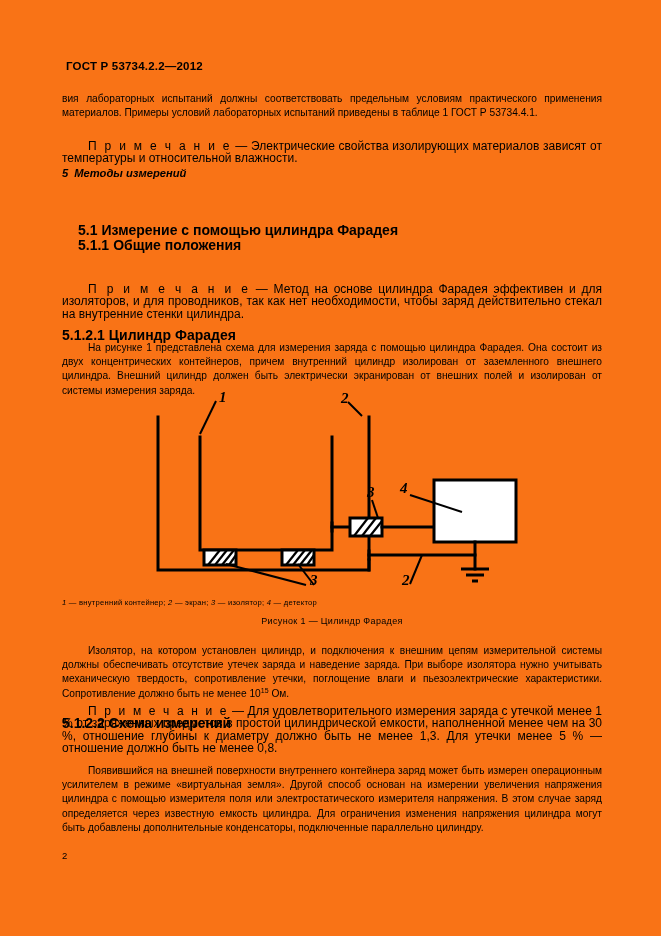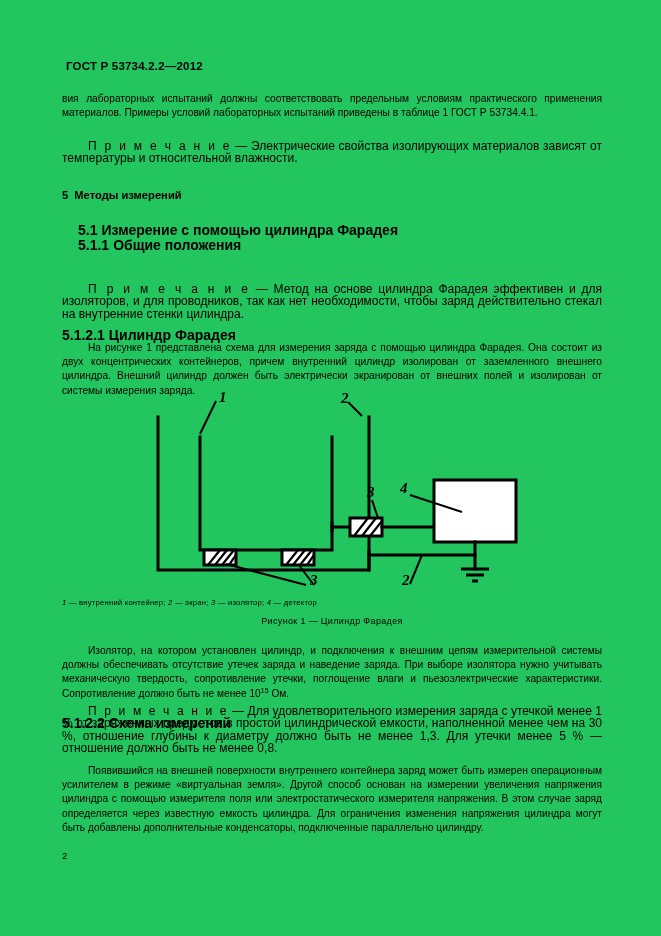--- a/index.html
+++ b/index.html
@@ -8,21 +8,21 @@
     background: #ffffff;
   }
   body {
     font-family: "Liberation Sans", sans-serif;
     color: #000000;
   }
   .page {
     position: relative;
     width: 661px;
     height: 936px;
-    background: #22c55e;
+    background: #f97316;
     overflow: hidden;
     box-sizing: border-box;
   }
 
   
   .doc-header {
     position: absolute;
     left: 66px;
     top: 60px;
     font-size: 11.5px;
@@ -114,21 +114,21 @@
   <div class="doc-header">ГОСТ Р 53734.2.2—2012</div>
 
   <div class="blk" style="top:92px;">
     <p class="para">вия лабораторных испытаний должны соответствовать предельным условиям практического приме­нения материалов. Примеры условий лабораторных испытаний приведены в таблице 1 ГОСТ Р 53734.4.1.</p>
   </div>
 
   <div class="blk" style="top:140px;">
     <p class="note"><span class="lbl">П р и м е ч а н и е</span><span> — Электрические свойства изолирующих материалов зависят от температуры и относи­тельной влажности.</span></p>
   </div>
 
-  <div class="blk" style="top:189px;">
+  <div class="blk" style="top:167px;font-style:italic;">
     <p class="h1"><span class="num">5</span><span>Методы измерений</span></p>
   </div>
 
   <div class="blk" style="top:206px;">
     <p class="h2"><span class="num">5.1</span><span>Измерение с помощью цилиндра Фарадея</span></p>
   </div>
 
   <div class="blk" style="top:221px;">
     <p class="h2"><span class="num">5.1.1</span><span>Общие положения</span></p>
   </div>

